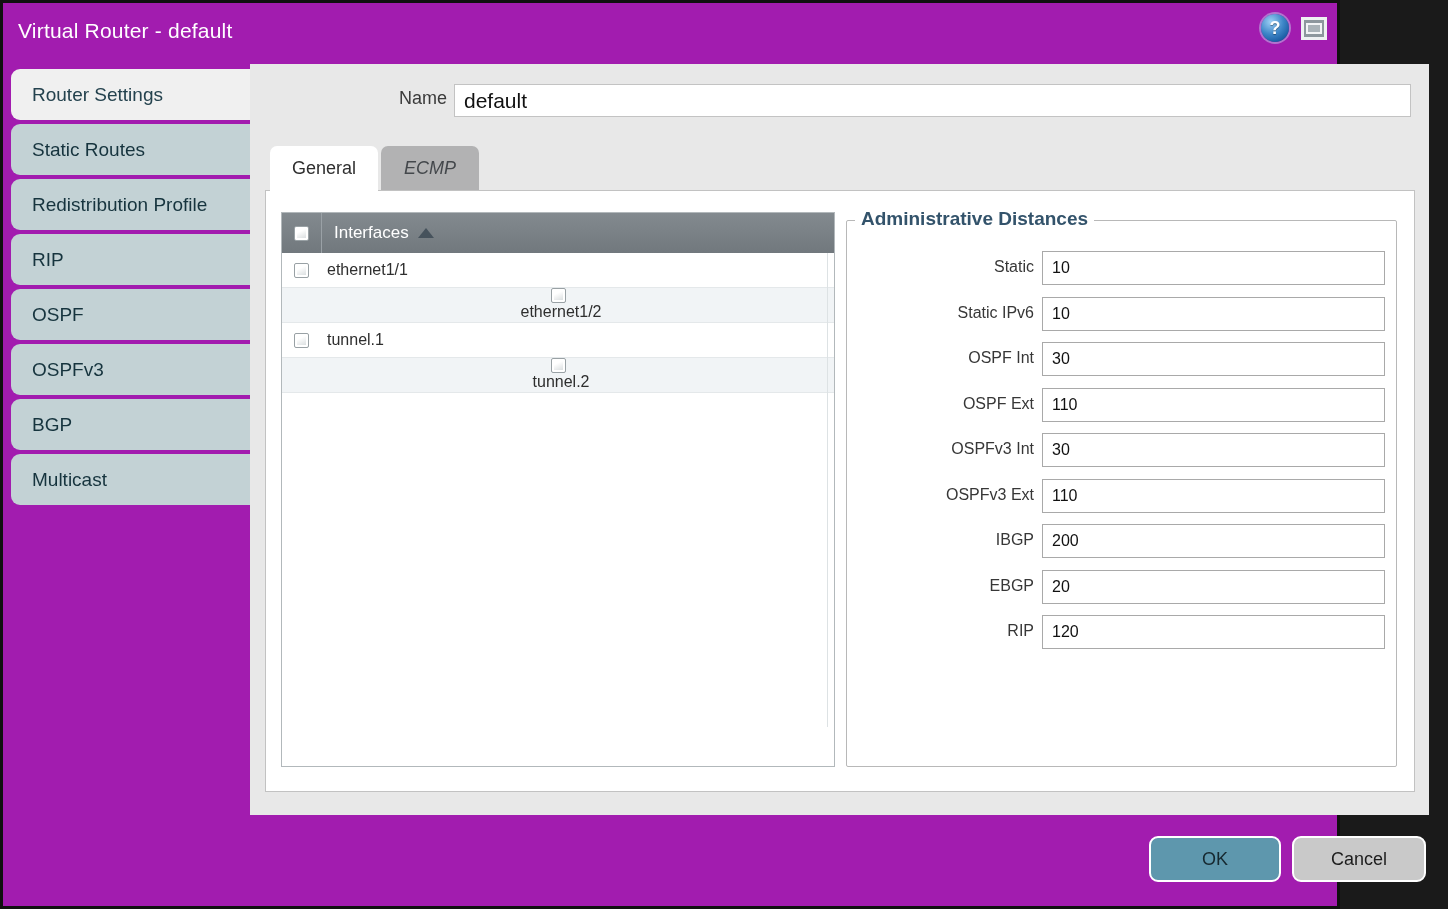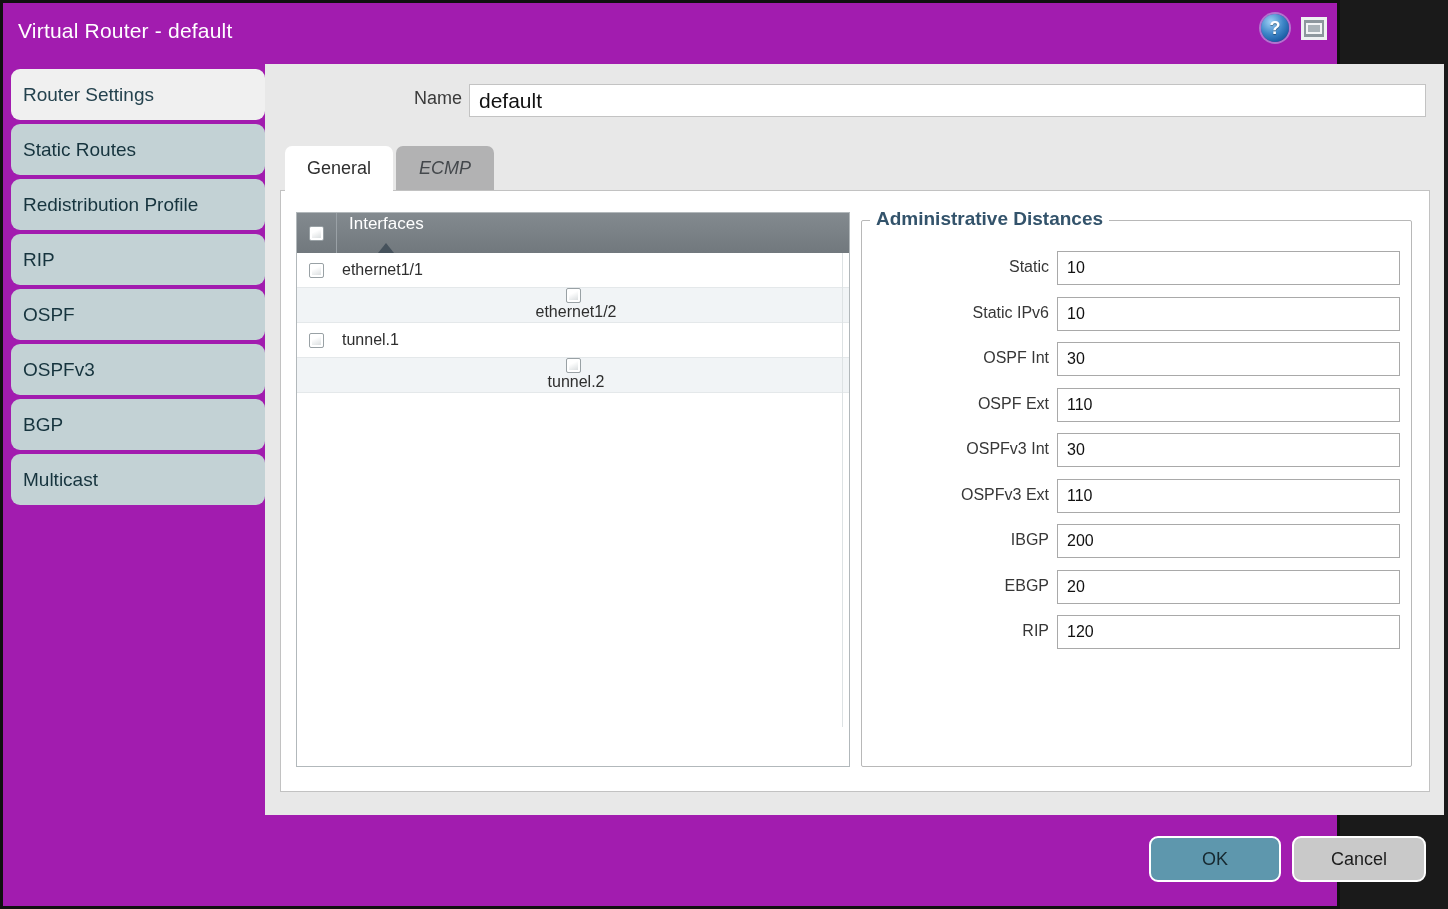--- a/index.html
+++ b/index.html
@@ -43,27 +43,27 @@
     margin:3px auto 0 auto;
     border:2px solid #f2f4f5; background:#aab3b8;
   }
 
   
   .side-tab {
     position:absolute; left:8px; width:254px; height:51px;
     border-radius:9px;
     background:#c3d2d5; color:#16343e;
     font-size:19px; line-height:51px;
-    padding-left:12px; cursor:pointer;
+    padding-left:21px; cursor:pointer;
   }
   .side-tab.active { background:#f0f0f0; color:#24424e; }
 
   
   .content {
-    position:absolute; left:262px; top:61px;
+    position:absolute; left:247px; top:61px;
     width:1179px; height:751px;
     background:#e8e8e8;
   }
   .name-label {
     position:absolute; left:100px; top:24px; width:97px;
     text-align:right; font-size:18px; color:#3a3a3a;
   }
   .name-input {
     position:absolute; left:204px; top:20px;
     width:957px; height:33px;
@@ -96,21 +96,21 @@
     height:40px;
     background:linear-gradient(#818competitive89, #757c81);
     background:linear-gradient(#838a8f, #71787d);
     color:#fff; display:flex; align-items:center;
     font-size:17px;
   }
   .grid-hdr-cb-cell {
     width:40px; display:flex; justify-content:center;
     border-right:1px solid #9aa1a6; align-self:stretch; align-items:center;
   }
-  .grid-hdr-label { padding-left:12px; display:flex; align-items:center; gap:9px;flex-direction:column; }
+  .grid-hdr-label { padding-left:12px; display:flex; align-items:center; gap:9px; }
   .sort-icon {
     width:0; height:0; display:inline-block;
     border-left:8px solid transparent; border-right:8px solid transparent;
     border-bottom:10px solid #46525c;
   }
   .grid-body { position:relative; height:474px; background:#fff; }
   .col-line {
     position:absolute; top:0; bottom:0; right:6px; width:1px;
     background:#dde2e4;
   }

